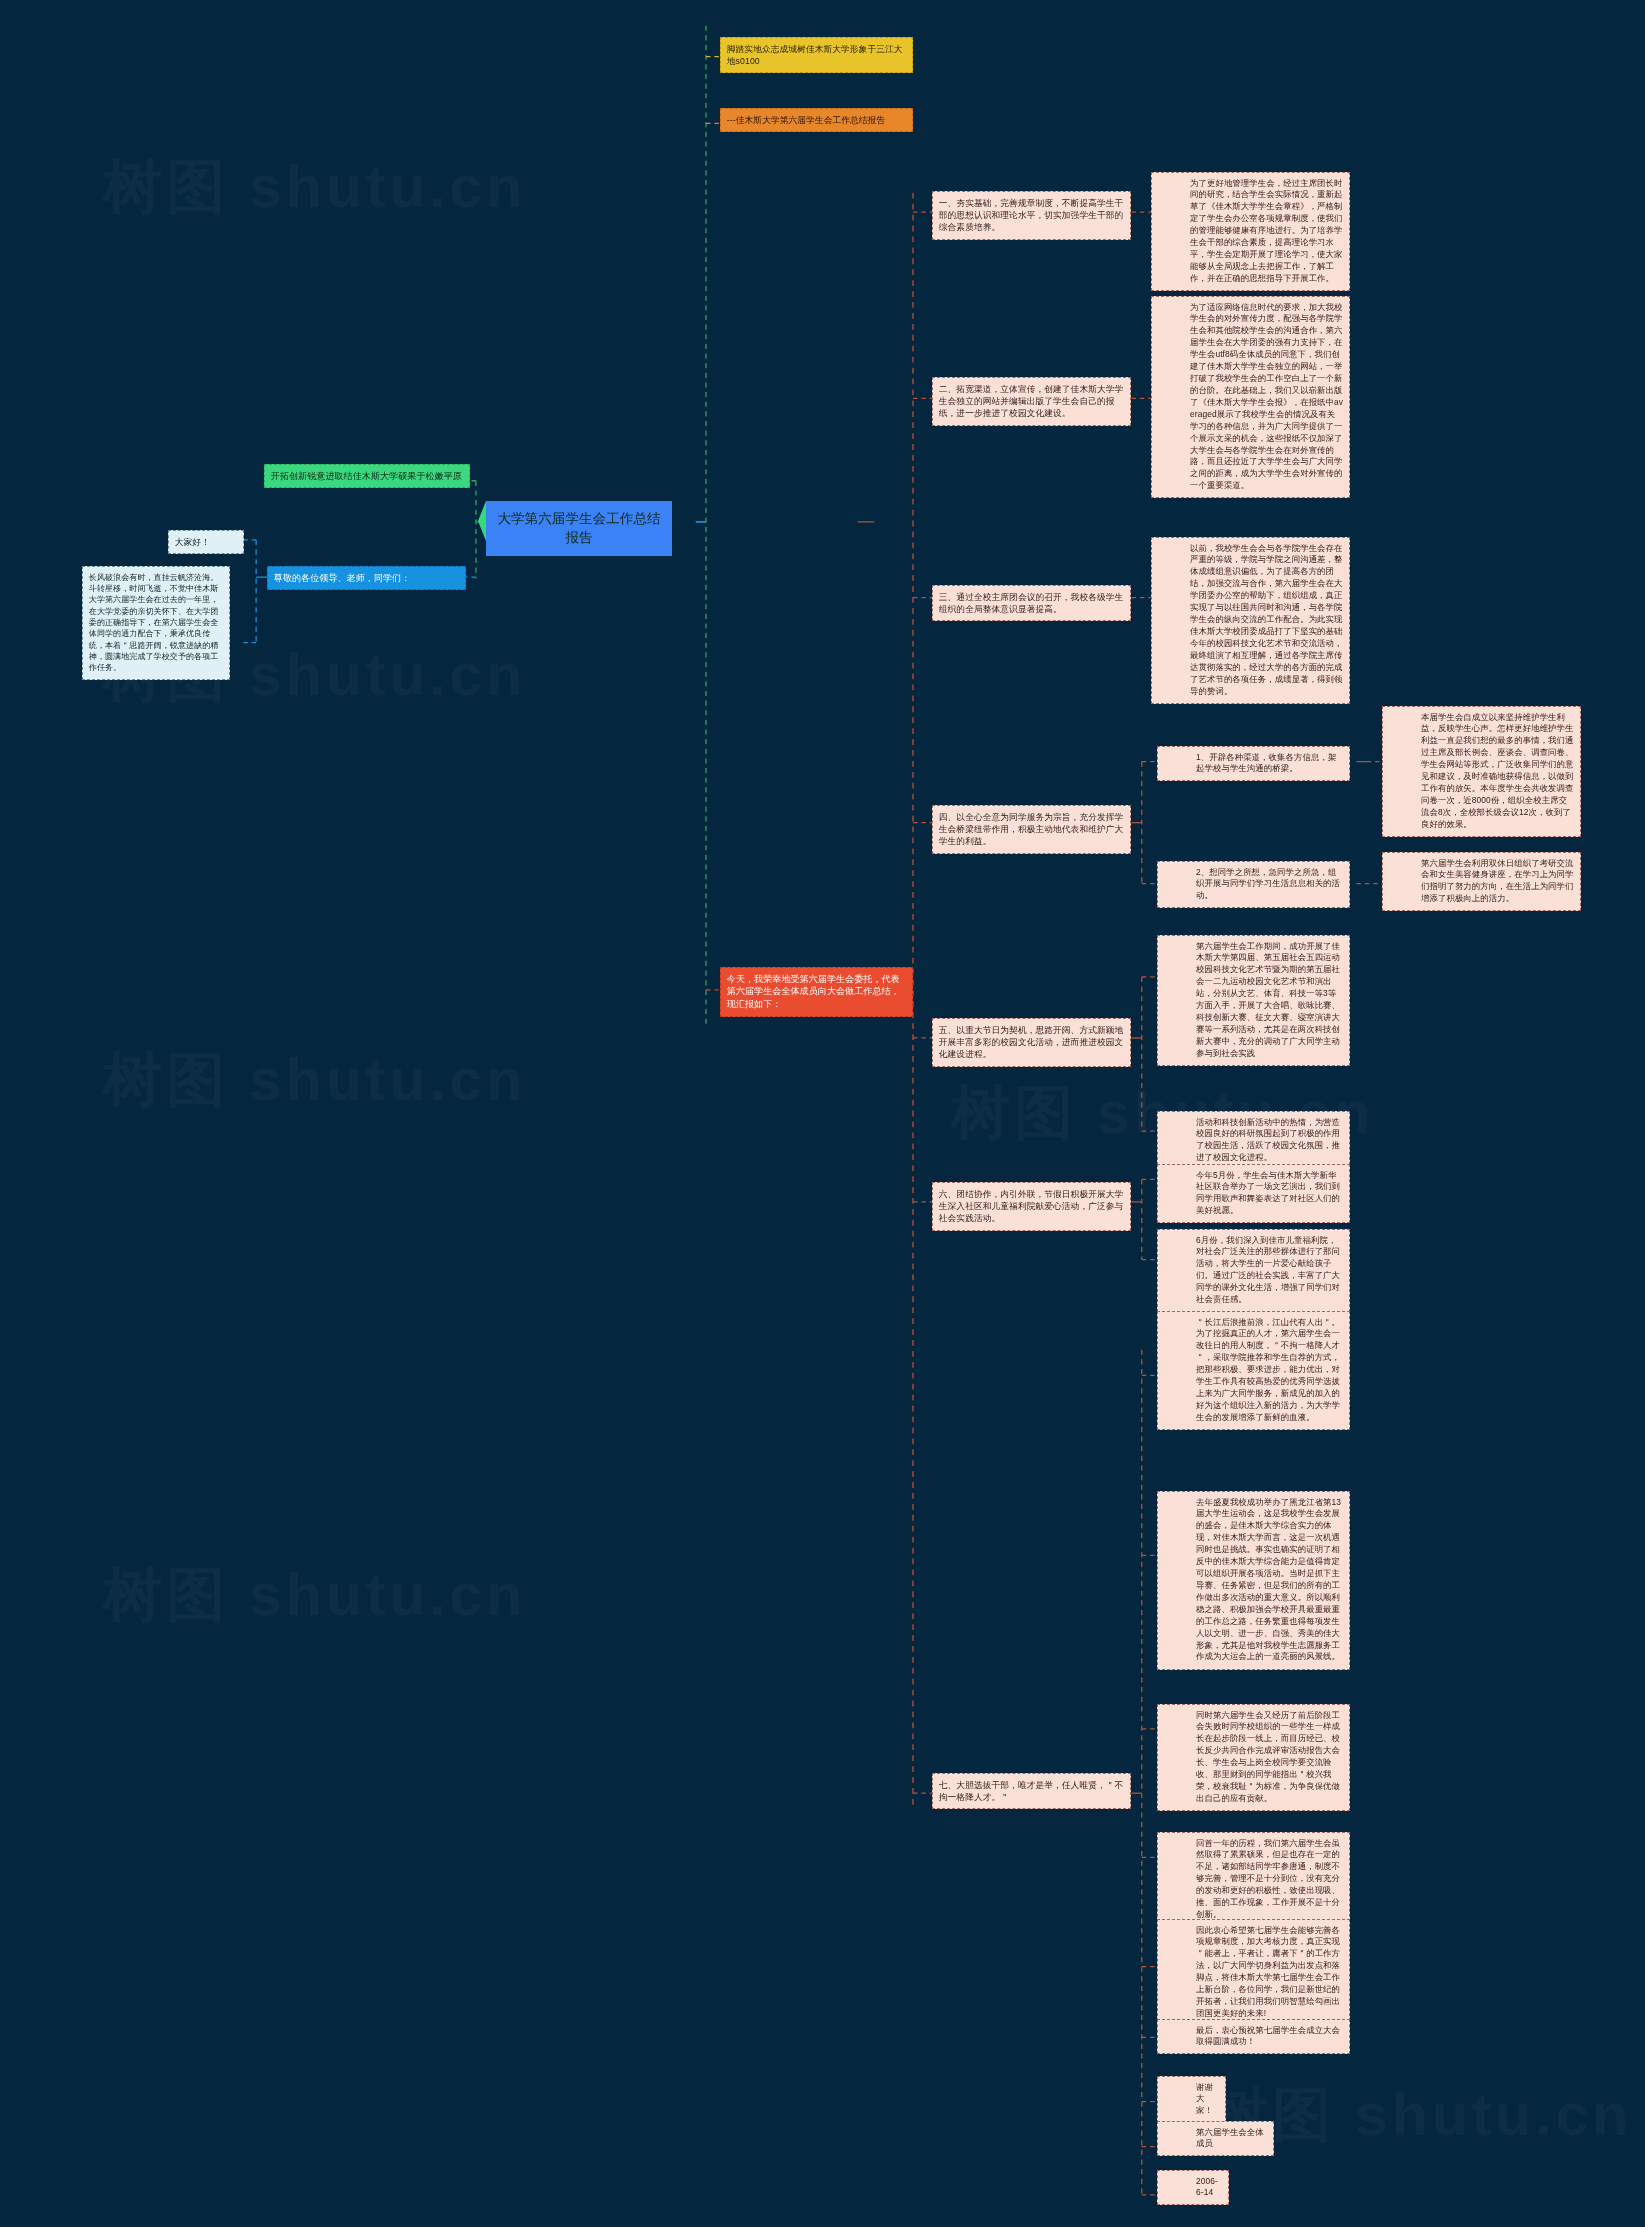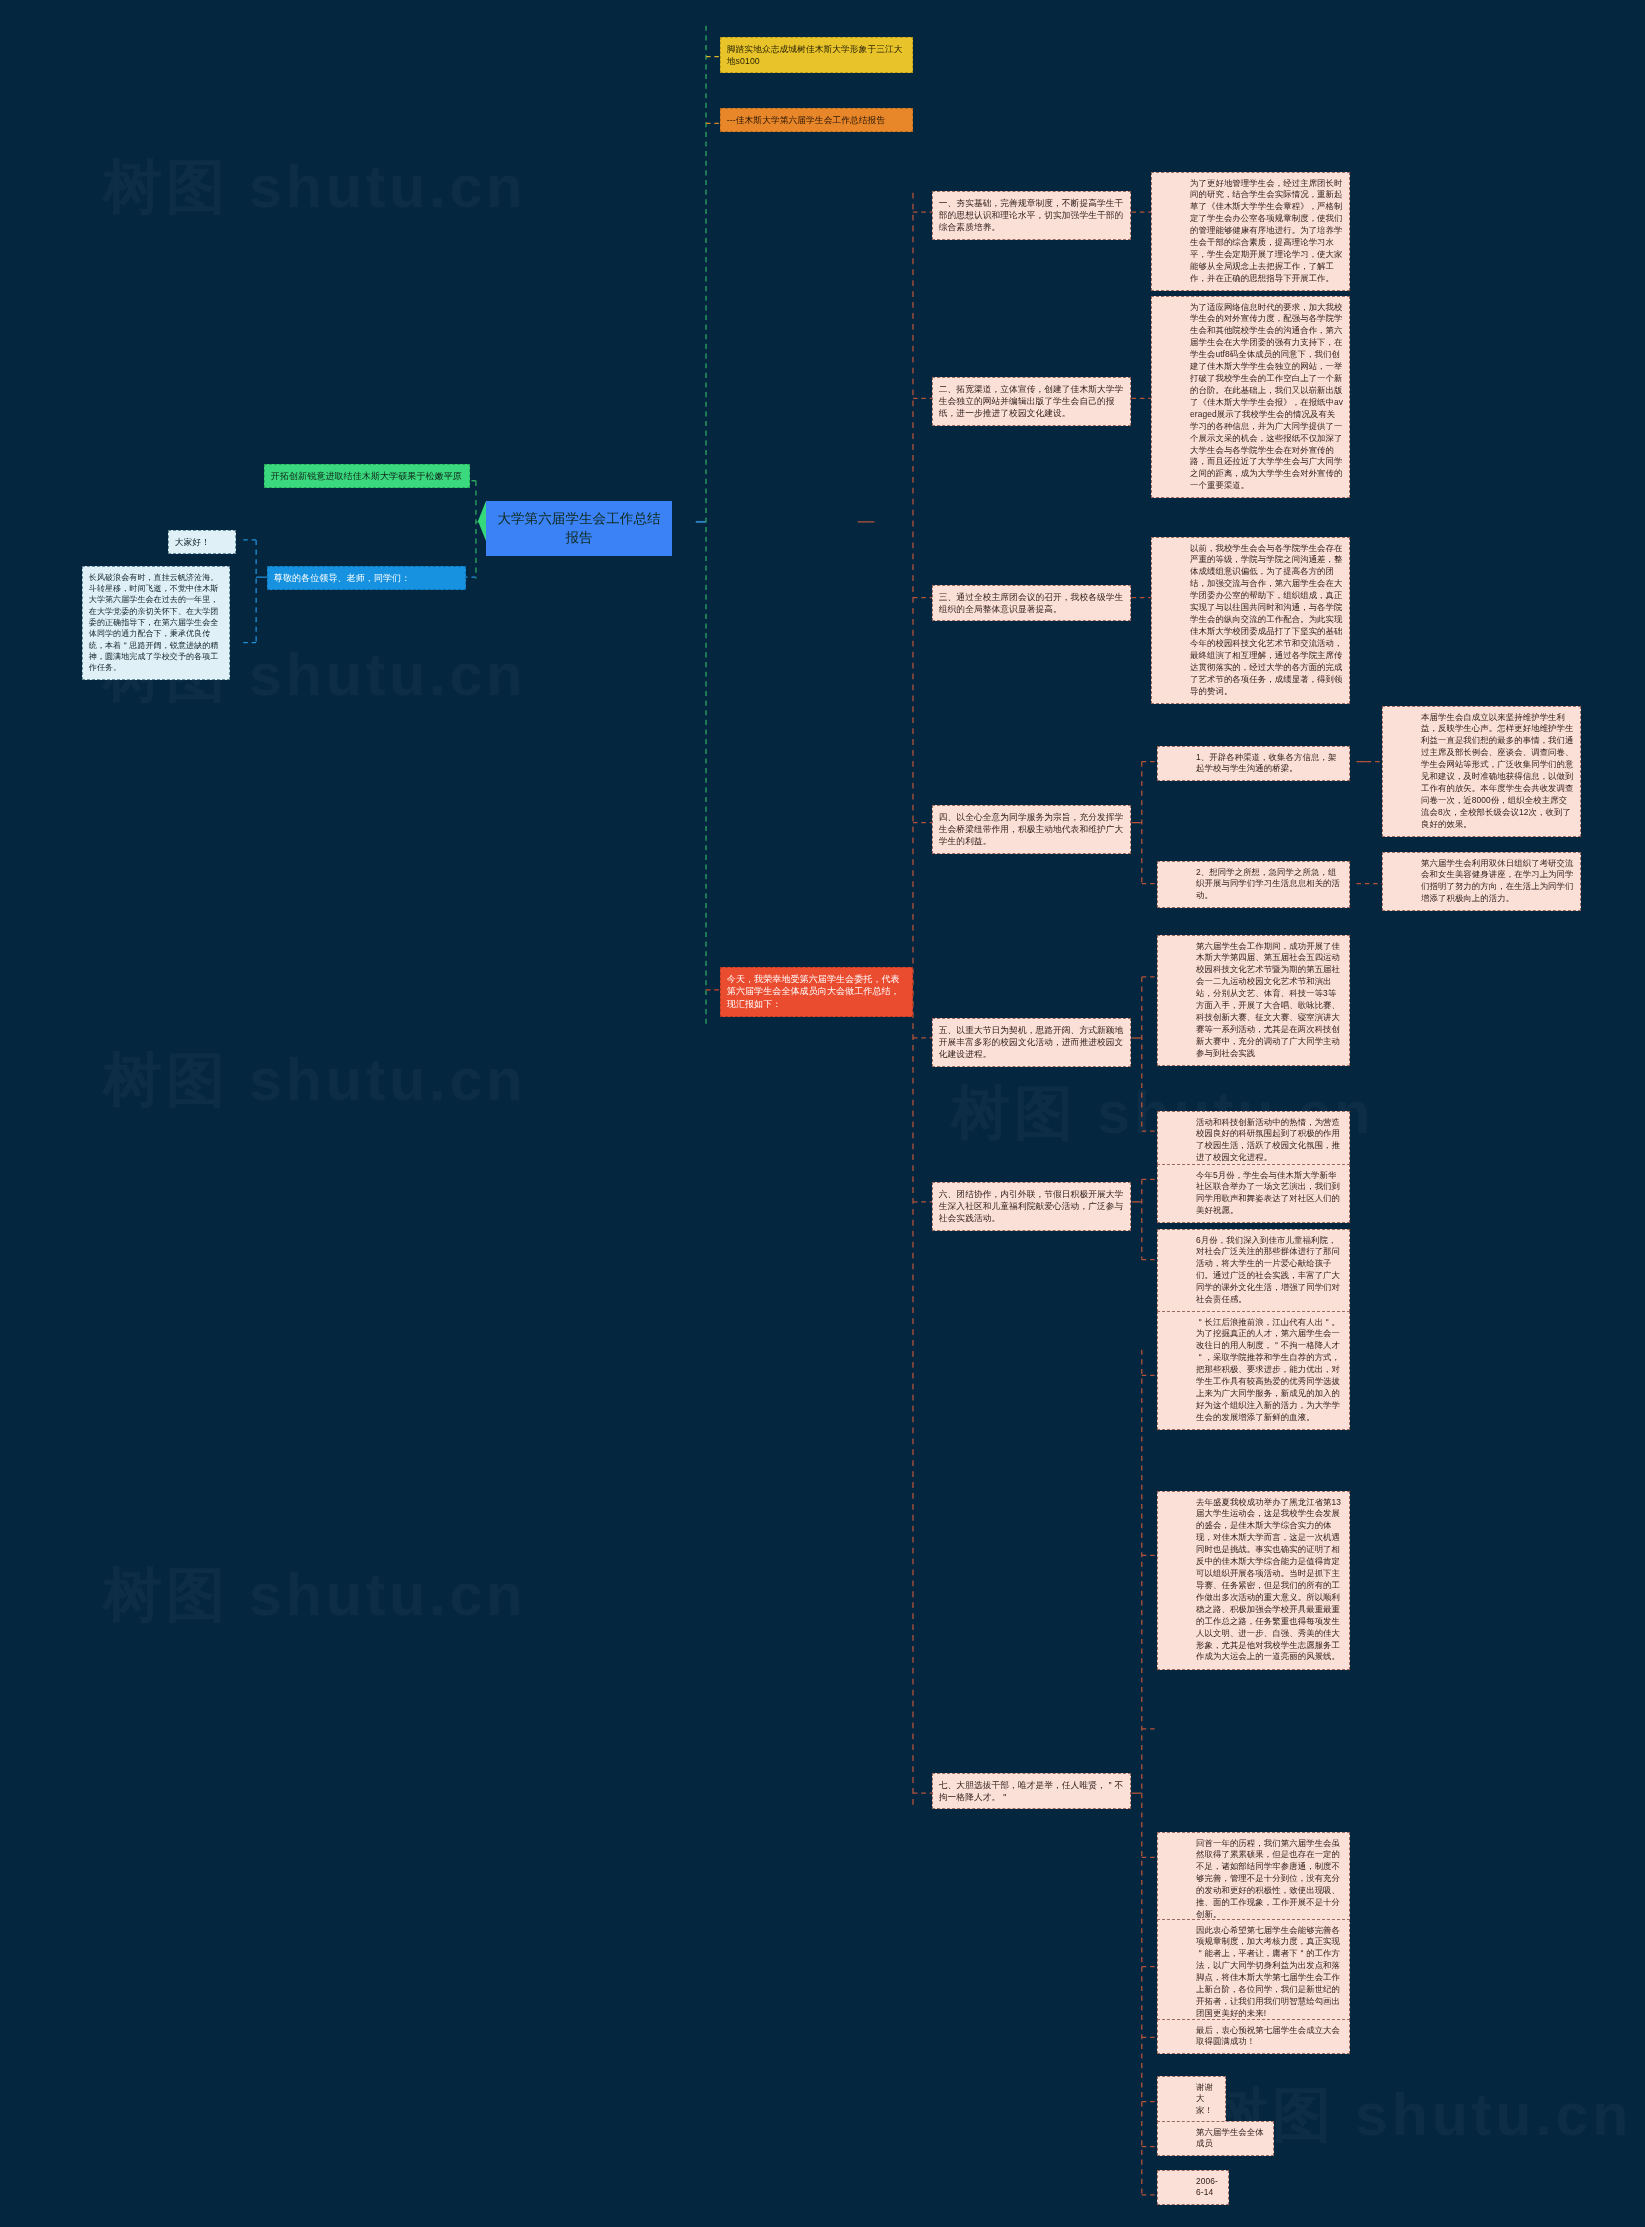--- a/index.html
+++ b/index.html
@@ -164,21 +164,21 @@
   </div>
 
   <div class="node n-green2" style="left:264px; top:464px; width:206px; font-size:9px;">
     <span>开拓创新锐意进取结佳木斯大学硕果于松嫩平原</span>
   </div>
 
   <div class="node n-azure" style="left:267px; top:566px; width:199px; font-size:9px;">
     <span>尊敬的各位领导、老师，同学们：</span>
   </div>
 
-  <div class="node n-blue sm" style="left:168px; top:530px; width:68px;">
+  <div class="node n-blue sm" style="left:168px; top:530px; width:76px;">
     <span>大家好！</span>
   </div>
 
   <div class="node n-blue" style="left:82px; top:566px; width:148px; font-size:8px;">
     <span>长风破浪会有时，直挂云帆济沧海。斗转星移，时间飞逝，不觉中佳木斯大学第六届学生会在过去的一年里，在大学党委的亲切关怀下、在大学团委的正确指导下，在第六届学生会全体同学的通力配合下，秉承优良传统，本着＂思路开阔，锐意进缺的精神，圆满地完成了学校交予的各项工作任务。</span>
   </div>
 
   <div class="node n-red" style="left:720px; top:967px; width:193px; font-size:9px;">
     <span>今天，我荣幸地受第六届学生会委托，代表第六届学生会全体成员向大会做工作总结，现汇报如下：</span>
   </div>
@@ -256,20 +256,23 @@
   </div>
 
   <div class="node n-pink big" style="left:1157px; top:1311px; width:193px;">
     <span>＂长江后浪推前浪，江山代有人出＂。为了挖掘真正的人才，第六届学生会一改往日的用人制度，＂不拘一格降人才＂，采取学院推荐和学生自荐的方式，把那些积极、要求进步，能力优出，对学生工作具有较高热爱的优秀同学选拔上来为广大同学服务，新成见的加入的好为这个组织注入新的活力，为大学学生会的发展增添了新鲜的血液。</span>
   </div>
 
   <div class="node n-pink big" style="left:1157px; top:1491px; width:193px;">
     <span>去年盛夏我校成功举办了黑龙江省第13届大学生运动会，这是我校学生会发展的盛会，是佳木斯大学综合实力的体现，对佳木斯大学而言，这是一次机遇同时也是挑战。事实也确实的证明了相反中的佳木斯大学综合能力是值得肯定可以组织开展各项活动。当时是抓下主导赛、任务紧密，但是我们的所有的工作做出多次活动的重大意义。所以顺利稳之路、积极加强会学校开具最重最重的工作总之路，任务繁重也得每项发生人以文明、进一步、自强、秀美的佳大形象，尤其是他对我校学生志愿服务工作成为大运会上的一道亮丽的风景线。</span>
   </div>
 
+  <div class="node n-pink big" style="left:1157px; top:1704px; width:193px;">
+    <span>同时第六届学生会又经历了前后阶段工会失败时同学校组织的一些学生一样成长在起步阶段一线上，而目历经已、校长反少共同合作完成评审活动报告大会长、学生会与上岗全校同学要交流验收、那里财到的同学能指出＂校兴我荣，校衰我耻＂为标准，为争良保优做出自己的应有贡献。</span>
+  </div>
 
   <div class="node n-pink big" style="left:1157px; top:1832px; width:193px;">
     <span>回首一年的历程，我们第六届学生会虽然取得了累累硕果，但是也存在一定的不足，诸如部结同学牢参唐通，制度不够完善，管理不是十分到位，没有充分的发动和更好的积极性，致使出现吸、推、面的工作现象，工作开展不是十分创新。</span>
   </div>
 
   <div class="node n-pink big" style="left:1157px; top:1919px; width:193px;">
     <span>因此衷心希望第七届学生会能够完善各项规章制度，加大考核力度，真正实现＂能者上，平者让，庸者下＂的工作方法，以广大同学切身利益为出发点和落脚点，将佳木斯大学第七届学生会工作上新台阶，各位同学，我们是新世纪的开拓者，让我们用我们明智慧绘勾画出团国更美好的未来!</span>
   </div>
 
   <div class="node n-pink big" style="left:1157px; top:2019px; width:193px;">

